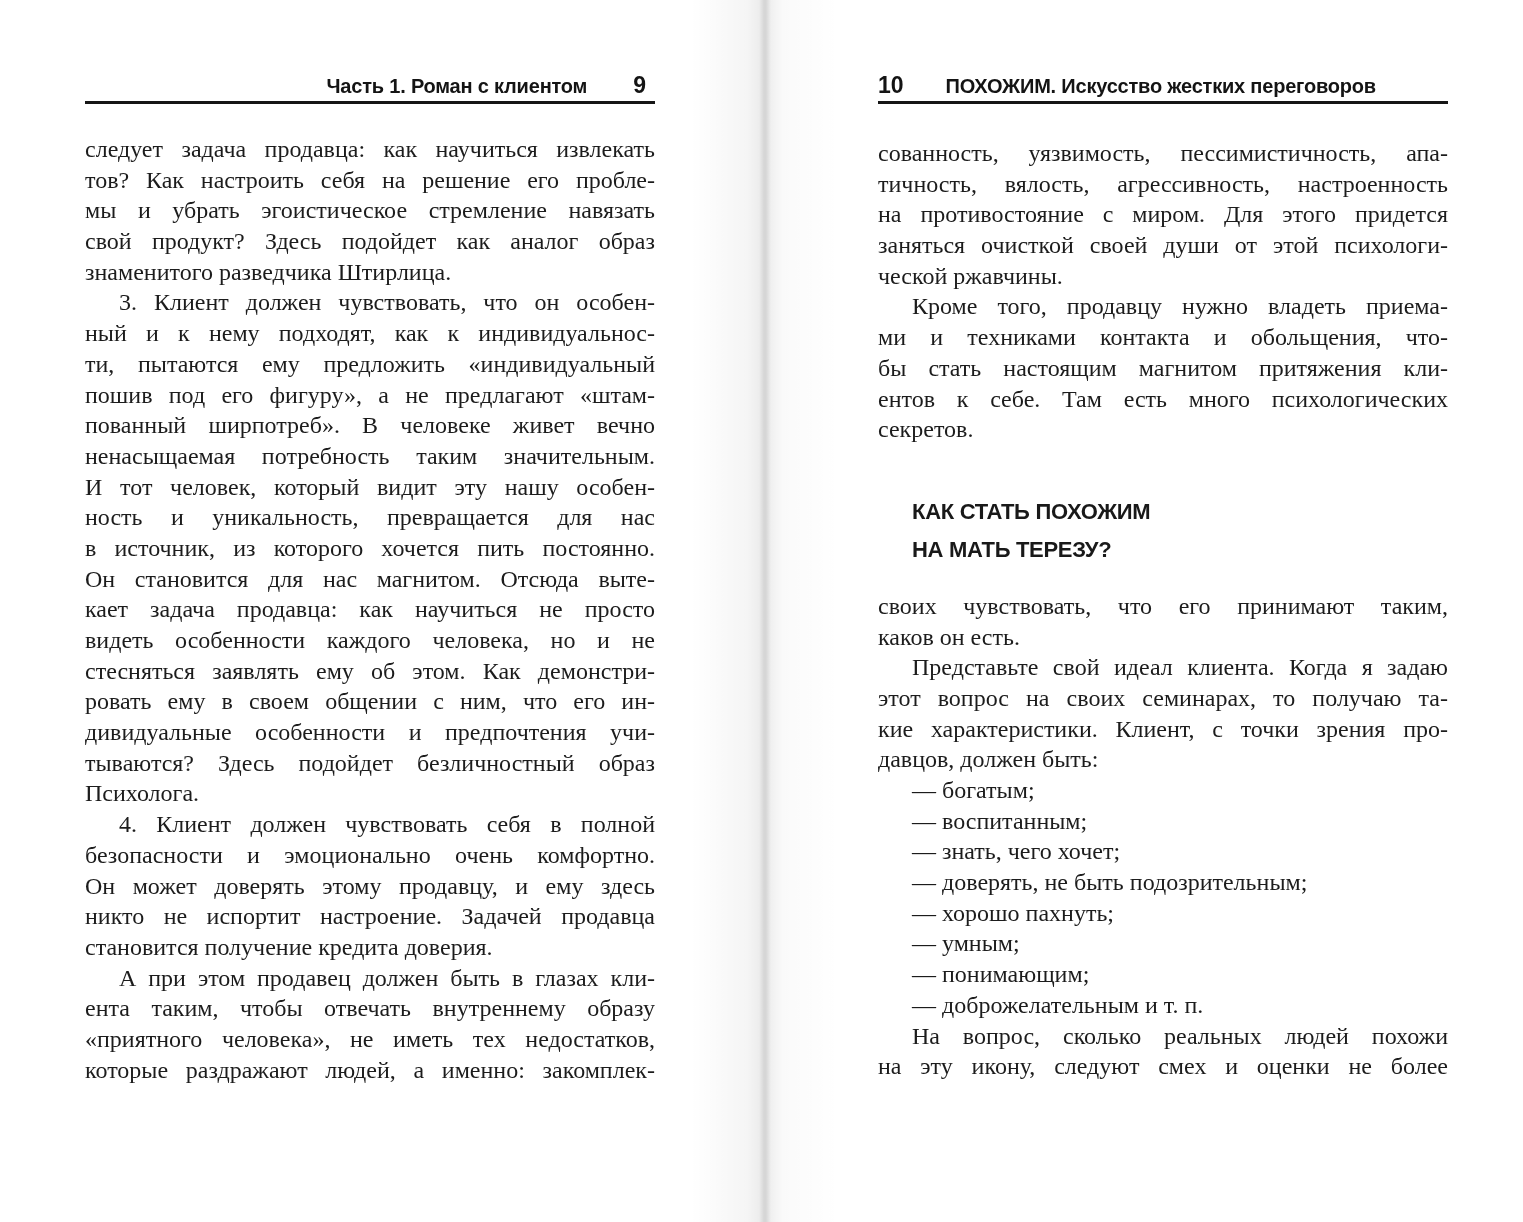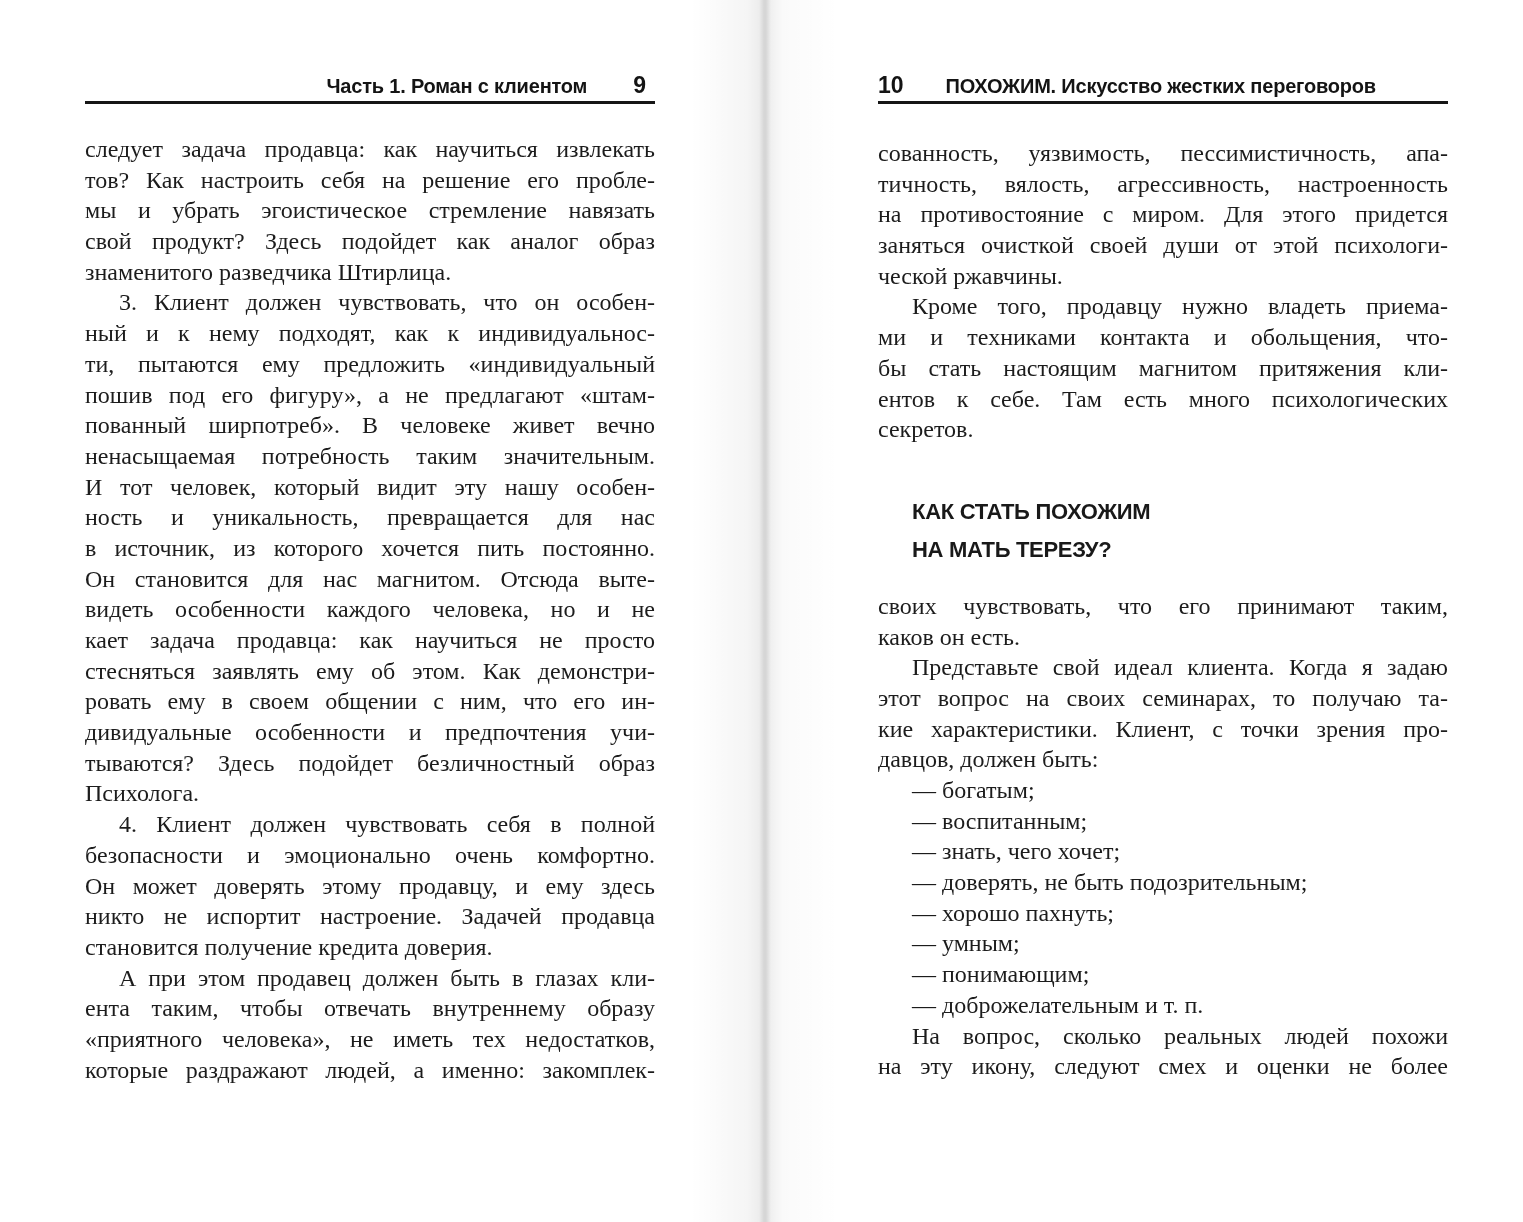--- a/index.html
+++ b/index.html
@@ -85,22 +85,22 @@
         <div class="ln first">3. Клиент должен чувствовать, что он особен-</div>
         <div class="ln">ный и к нему подходят, как к индивидуальнос-</div>
         <div class="ln">ти, пытаются ему предложить «индивидуальный</div>
         <div class="ln">пошив под его фигуру», а не предлагают «штам-</div>
         <div class="ln">пованный ширпотреб». В человеке живет вечно</div>
         <div class="ln">ненасыщаемая потребность таким значительным.</div>
         <div class="ln">И тот человек, который видит эту нашу особен-</div>
         <div class="ln">ность и уникальность, превращается для нас</div>
         <div class="ln">в источник, из которого хочется пить постоянно.</div>
         <div class="ln">Он становится для нас магнитом. Отсюда выте-</div>
+        <div class="ln">кает задача продавца: как научиться не просто</div>
         <div class="ln">видеть особенности каждого человека, но и не</div>
-        <div class="ln">кает задача продавца: как научиться не просто</div>
         <div class="ln">стесняться заявлять ему об этом. Как демонстри-</div>
         <div class="ln">ровать ему в своем общении с ним, что его ин-</div>
         <div class="ln">дивидуальные особенности и предпочтения учи-</div>
         <div class="ln">тываются? Здесь подойдет безличностный образ</div>
         <div class="ln last">Психолога.</div>
         <div class="ln first">4. Клиент должен чувствовать себя в полной</div>
         <div class="ln">безопасности и эмоционально очень комфортно.</div>
         <div class="ln">Он может доверять этому продавцу, и ему здесь</div>
         <div class="ln">никто не испортит настроение. Задачей продавца</div>
         <div class="ln last">становится получение кредита доверия.</div>

